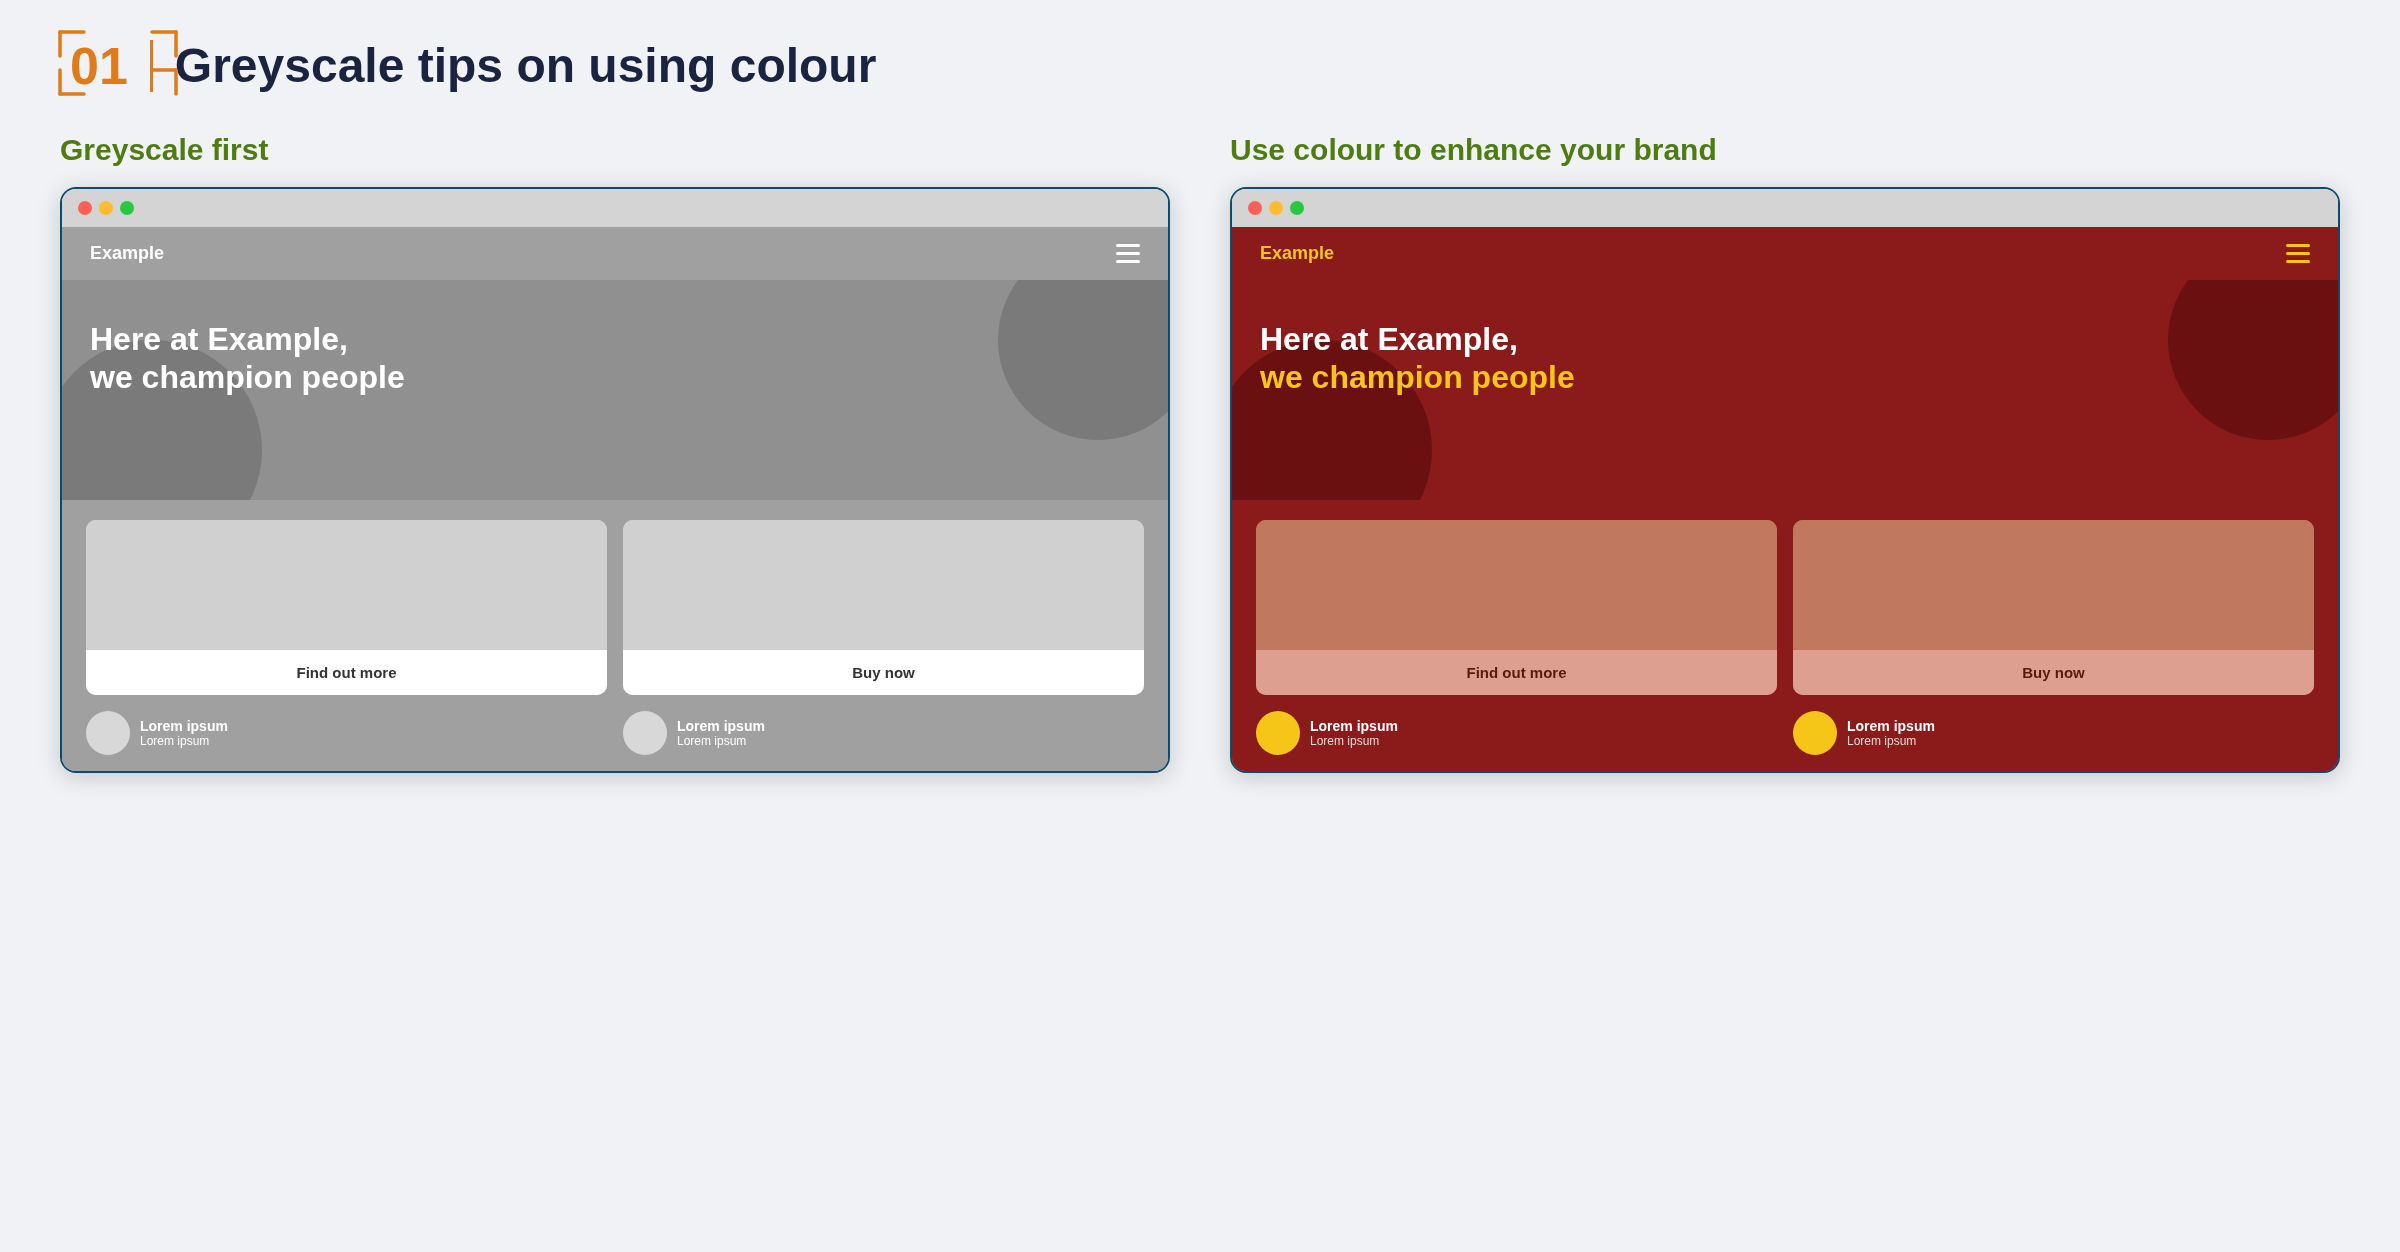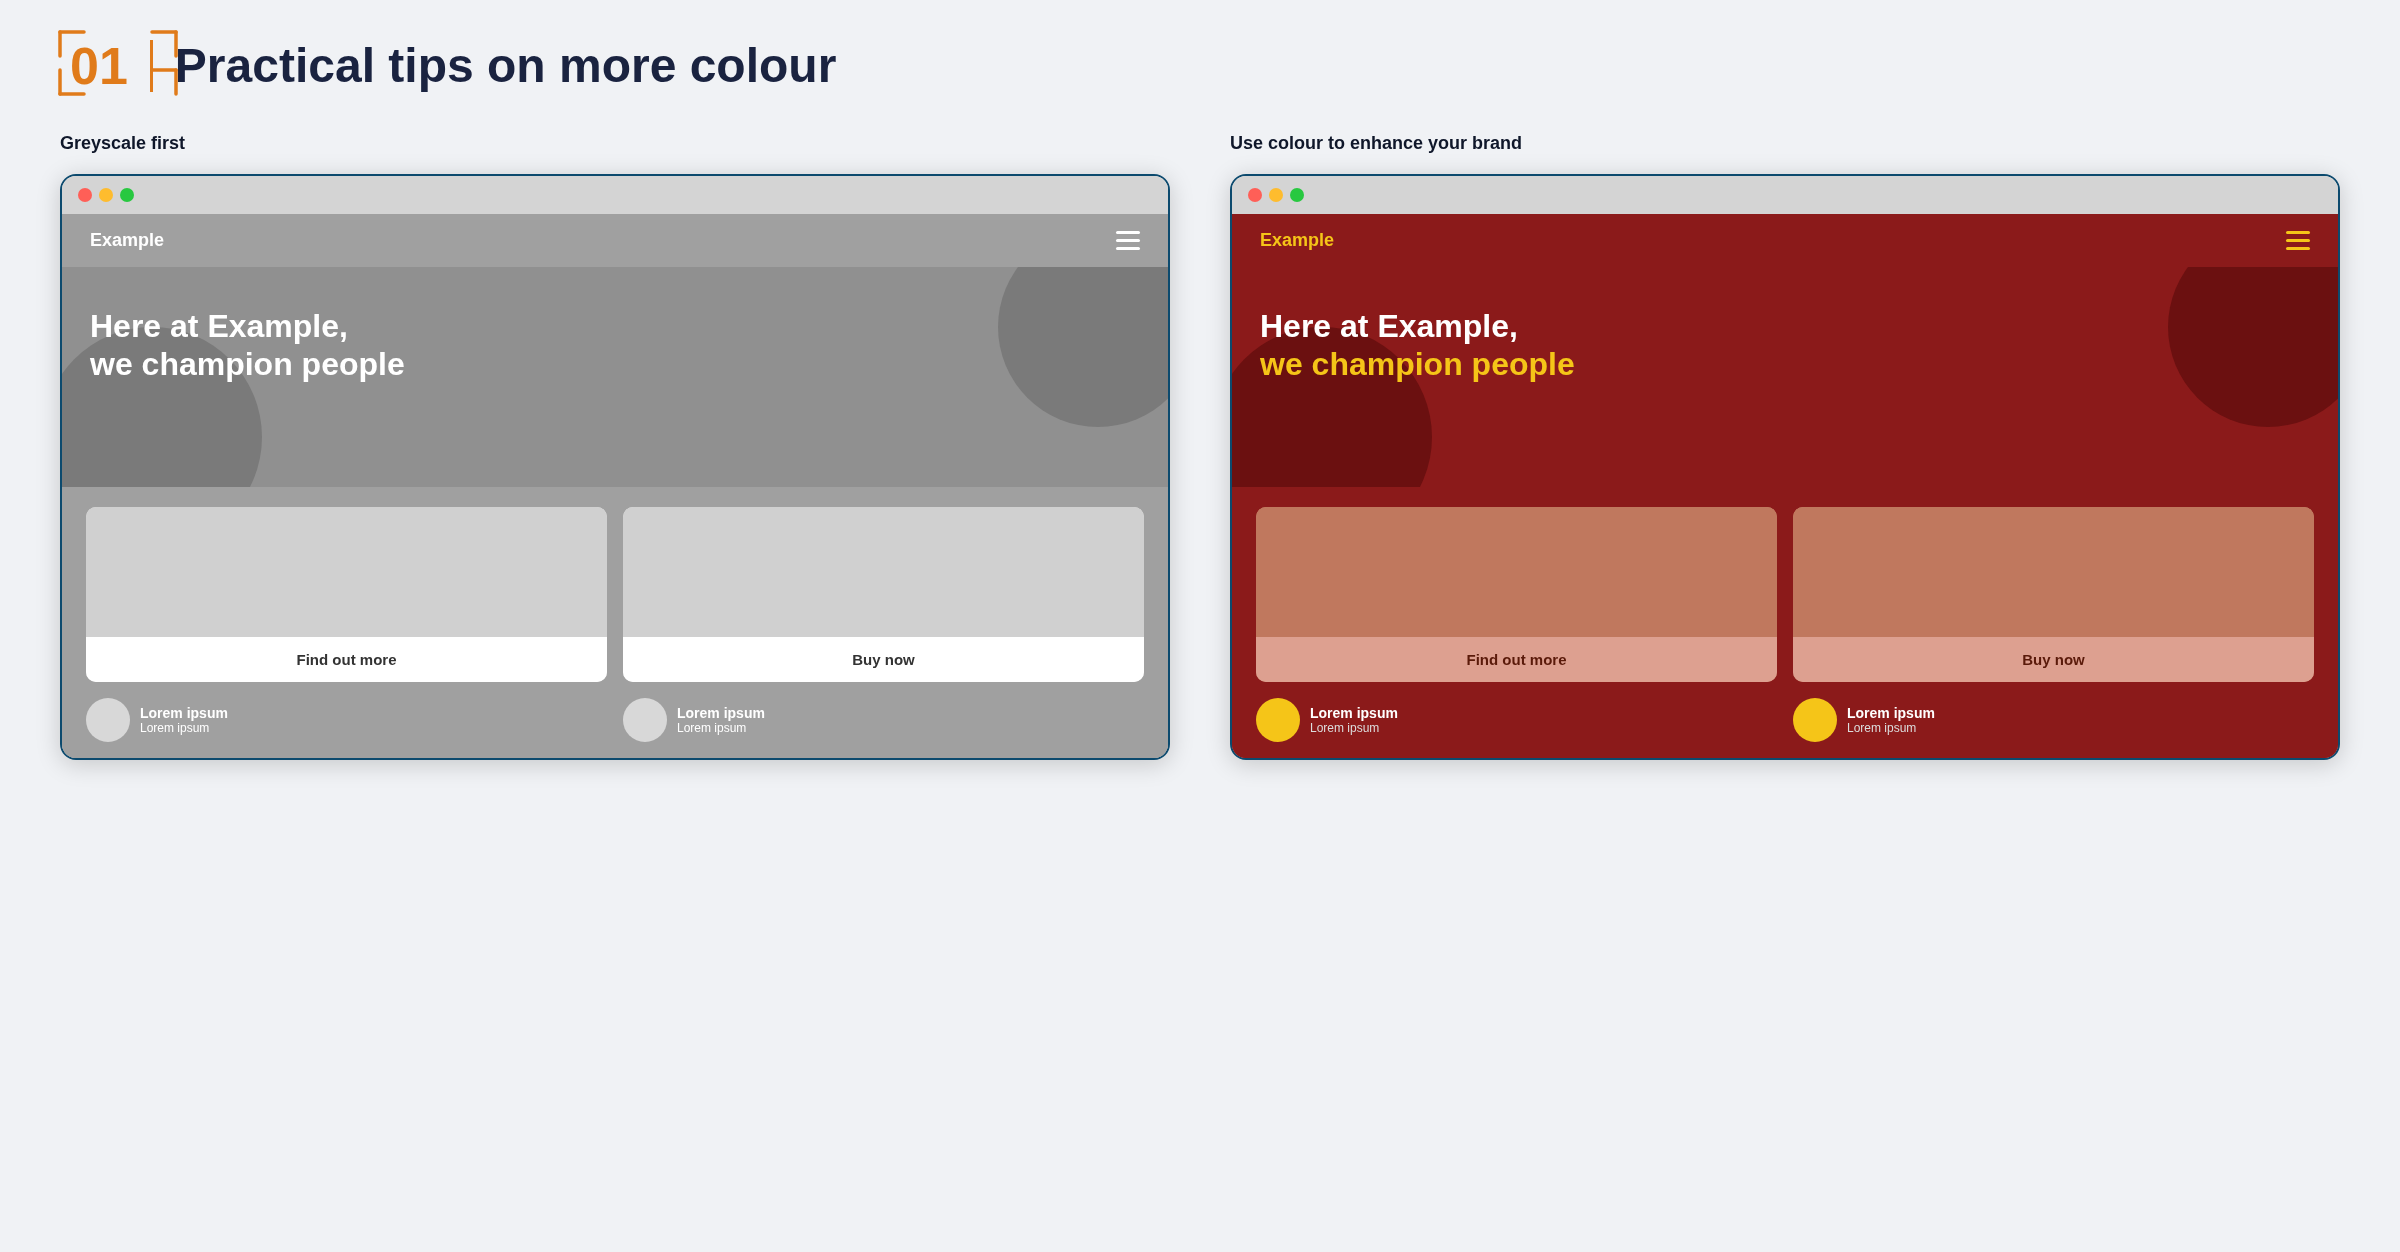--- a/index.html
+++ b/index.html
@@ -56,23 +56,23 @@
       display: flex;
       gap: 60px;
       align-items: flex-start;
     }
 
     
     .column {
       flex: 1;
     }
     .column-title {
-      font-size: 18px;
+      font-size: 30px;
       font-weight: 700;
-      color: #0f172a;
+      color: #4d7c0f;
       margin-bottom: 20px;
     }
 
     
     .browser-mockup {
       border-radius: 16px;
       overflow: hidden;
       box-shadow: 0 4px 24px rgba(0,0,0,0.18);
       border: 2px solid #0c4a6e;
     }
@@ -369,21 +369,21 @@
     <line x1="4" y1="42" x2="4" y2="66" stroke="#e07b1a" stroke-width="3.5" stroke-linecap="round"></line>
     <line x1="4" y1="66" x2="28" y2="66" stroke="#e07b1a" stroke-width="3.5" stroke-linecap="round"></line>
 
     <line x1="96" y1="42" x2="120" y2="42" stroke="#e07b1a" stroke-width="3.5" stroke-linecap="round"></line>
     <line x1="120" y1="42" x2="120" y2="66" stroke="#e07b1a" stroke-width="3.5" stroke-linecap="round"></line>
   </svg>
 
   <div class="header-content">
     <span class="chapter-number">01</span>
     <div class="header-divider"></div>
-    <h1 class="page-title">Practical tips on more colour</h1>
+    <h1 class="page-title">Greyscale tips on using colour</h1>
   </div>
 </div>
 
 <div class="main-content">
 
   <div class="column">
     <div class="column-title">Greyscale first</div>
     <div class="browser-mockup">
       <div class="browser-chrome">
         <div class="browser-dot dot-red"></div>

